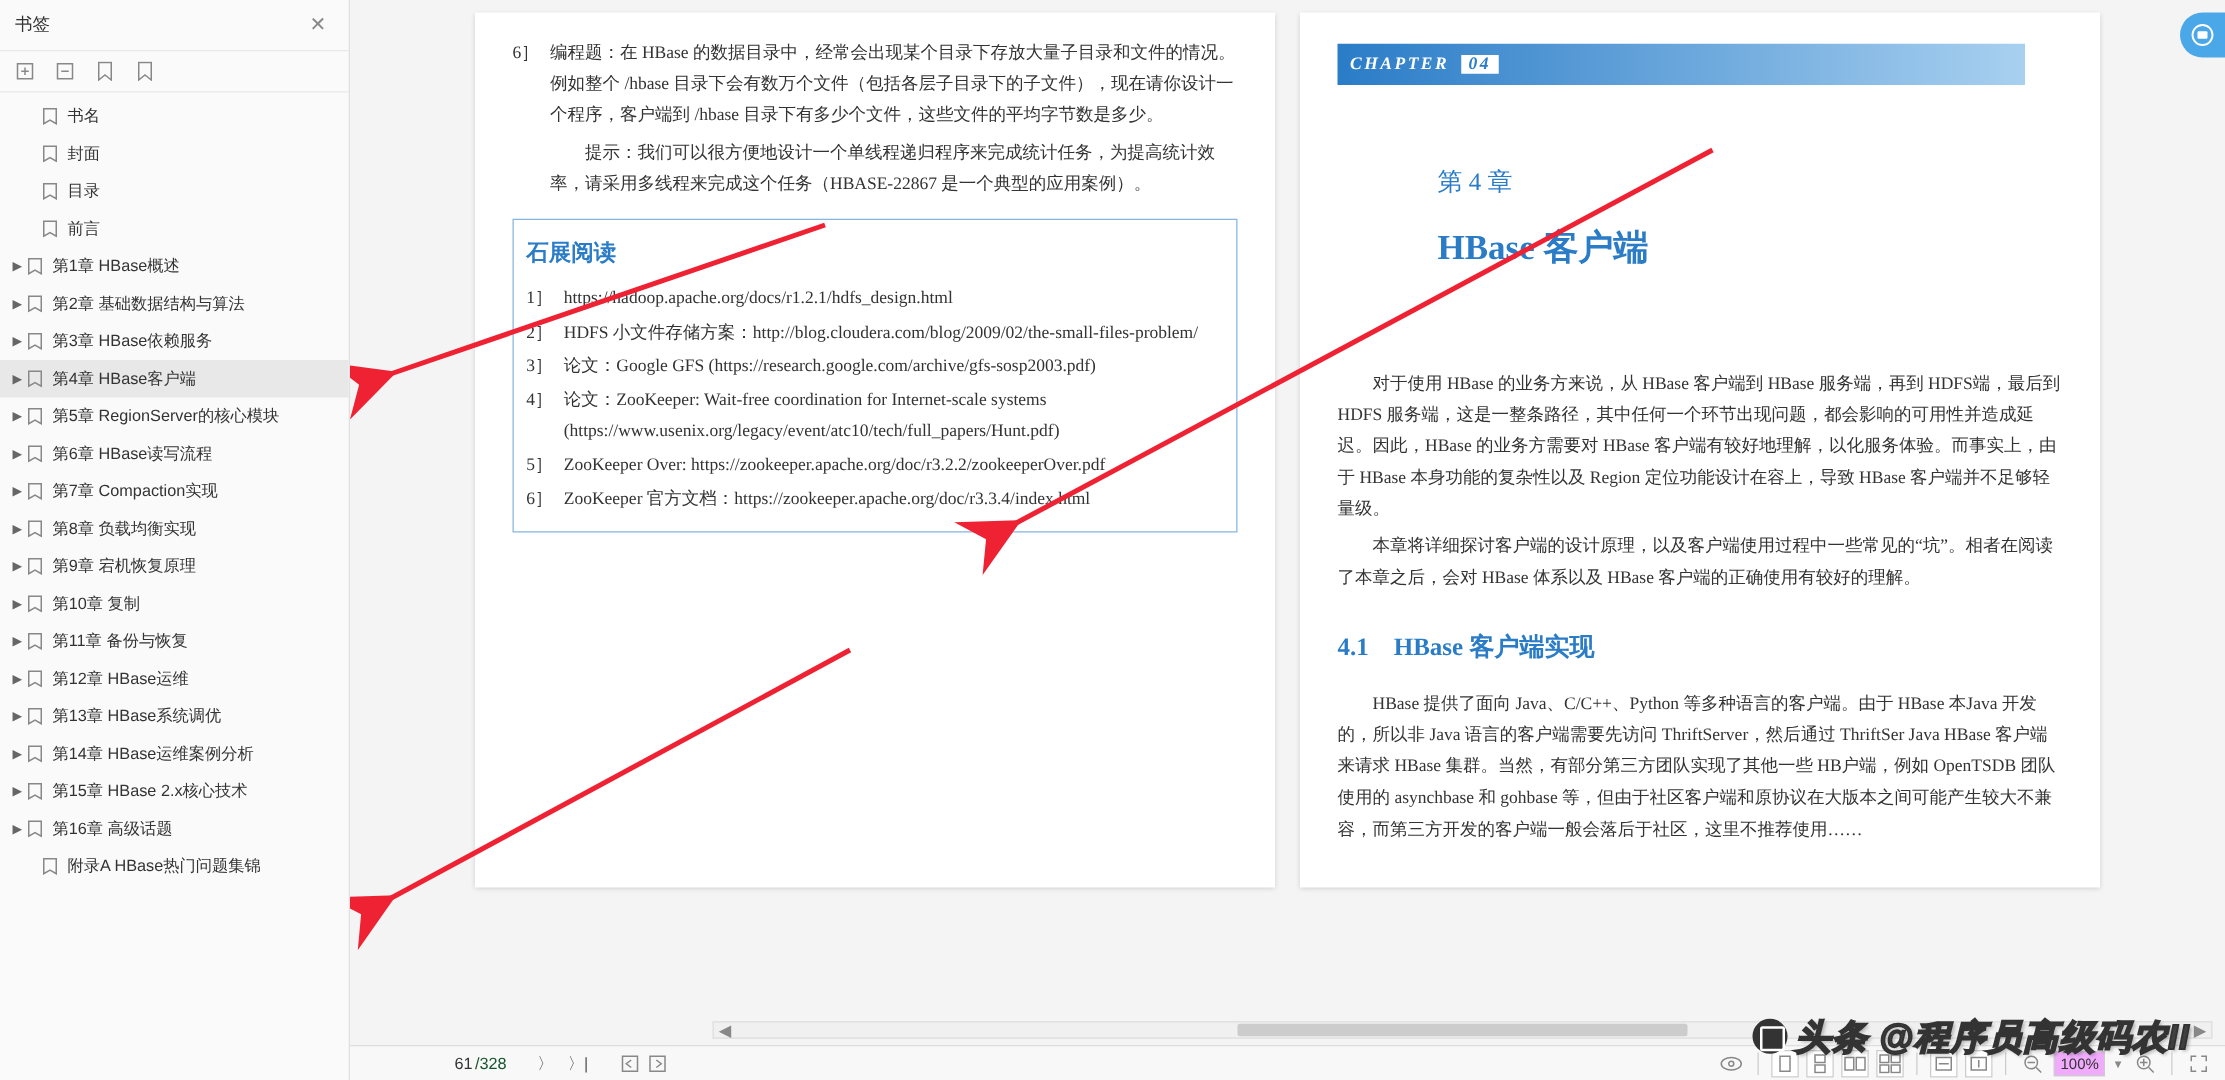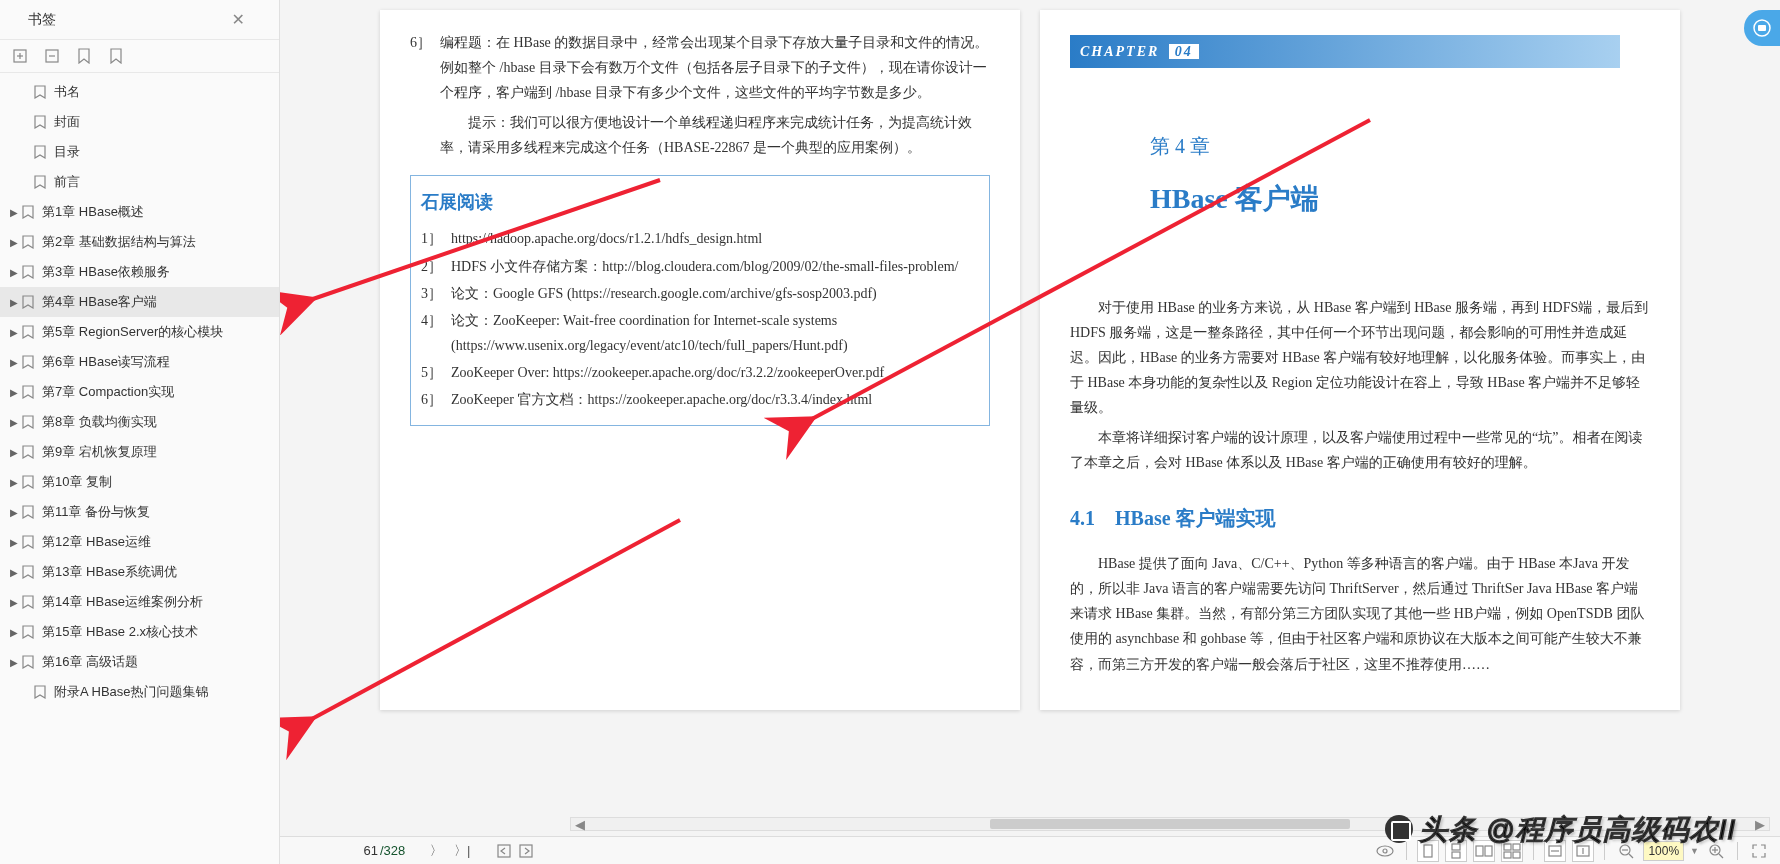--- a/index.html
+++ b/index.html
@@ -1,21 +1,21 @@
 <!DOCTYPE html>
 <html><head>
 <meta charset="utf-8">
 <style>
 * { box-sizing: border-box; margin: 0; padding: 0; }
 body { font-family: "Microsoft YaHei", sans-serif; font-size: 13px; color: #333; background: #fff; overflow: hidden; }
 .app { display: flex; height: 100vh; width: 100vw; }
 
 
 .sidebar { width: 280px; border-right: 1px solid #e0e0e0; display: flex; flex-direction: column; background: #fafafa; }
-.sidebar-header { display: flex; justify-content: space-between; align-items: center; padding: 8px 28px; border-bottom: 1px solid #e8e8e8; }
+.sidebar-header { display: flex; justify-content: space-between; align-items: center; padding: 8px 12px; border-bottom: 1px solid #e8e8e8; }
 .sidebar-title { font-size: 14px; color: #333; }
 .close-btn { cursor: pointer; color: #888; font-size: 16px; padding: 2px 6px; }
 .sidebar-toolbar { display: flex; gap: 16px; padding: 8px 12px; border-bottom: 1px solid #e8e8e8; }
 .tb-icon { width: 16px; height: 16px; display: inline-flex; align-items: center; justify-content: center; cursor: pointer; color: #666; }
 .bookmark-list { flex: 1; overflow-y: auto; padding: 4px 0; }
 .bookmark-item { display: flex; align-items: center; padding: 6px 10px; cursor: pointer; color: #333; font-size: 13px; }
 .bookmark-item.selected { background: #e8e8e8; }
 .bookmark-item .chev { width: 10px; display: inline-block; color: #666; font-size: 10px; margin-right: 2px; }
 .bookmark-item .bm-icon { width: 14px; height: 14px; margin-right: 6px; display: inline-flex; }
 .bookmark-item.indent-1 { padding-left: 22px; }
@@ -45,25 +45,25 @@
 .bottom-bar { height: 28px; border-top: 1px solid #ddd; display: flex; align-items: center; background: #f8f8f8; }
 .page-input-group { display: flex; align-items: center; width: 280px; padding: 0 10px; }
 .page-input { width: 90px; text-align: right; border: none; background: transparent; font-size: 13px; color: #333; padding-right: 2px; outline: none; }
 .page-total { color: #14532d; font-size: 13px; }
 .nav-btns { display: flex; gap: 4px; margin-left: 20px; }
 .nav-btn { width: 22px; height: 22px; display: inline-flex; align-items: center; justify-content: center; cursor: pointer; color: #555; }
 .nav-btn.disabled { color: #ccc; cursor: default; }
 .bottom-right { margin-left: auto; display: flex; align-items: center; gap: 6px; padding-right: 10px; }
 .br-icon { width: 22px; height: 22px; display: inline-flex; align-items: center; justify-content: center; cursor: pointer; color: #555; border: 1px solid transparent; }
 .br-icon.boxed { border: 1px solid #ccc; background: #fff; }
-.zoom-label { font-size: 12px; color: #333; padding: 0 4px; border: 1px solid #ccc; background: #fef9c3; height: 20px; line-height: 18px; }
+.zoom-label { font-size: 12px; color: #333; padding: 0 4px; border: 1px solid #ccc; background: #f0abfc; height: 20px; line-height: 18px; }
 .sep { width: 1px; height: 18px; background: #ccc; margin: 0 4px; }
 
 
-.watermark { position: absolute; bottom: 15px; right: 44px; font-size: 28px; font-weight: normal; color:#000000; -webkit-text-stroke:1.5px #333; text-shadow: 2px 2px 3px rgba(0,0,0,0.3); font-style: italic; letter-spacing: 1px; z-index: 50; }
+.watermark { position: absolute; bottom: 15px; right: 28px; font-size: 28px; font-weight: bold; color:#404040; -webkit-text-stroke:1.5px #333; text-shadow: 2px 2px 3px rgba(0,0,0,0.3); font-style: italic; letter-spacing: 1px; z-index: 50; }
 .wm-icon { display: inline-block; width: 28px; height: 28px; background: #333; border-radius: 50%; margin-right: 6px; position: relative; top: 4px; }
 .wm-icon::after { content: ""; position: absolute; left: 6px; top: 6px; width: 16px; height: 16px; border: 2px solid #fff; border-radius: 2px; }
 
 
 .hscroll { position: absolute; bottom: 33px; left: 290px; right: 10px; height: 14px; background: #f0f0f0; border: 1px solid #ddd; display: flex; align-items: center; }
 .hscroll-thumb { position: absolute; left: 35%; width: 30%; height: 10px; background: #ccc; border-radius: 2px; top: 1px; }
 
 
 .float-btn { position: absolute; top: 10px; right: 0; width: 36px; height: 36px; background: #4aa8e8; border-radius: 50% 0 0 50%; display: flex; align-items: center; justify-content: center; color: #fff; cursor: pointer; z-index: 60; }
 

